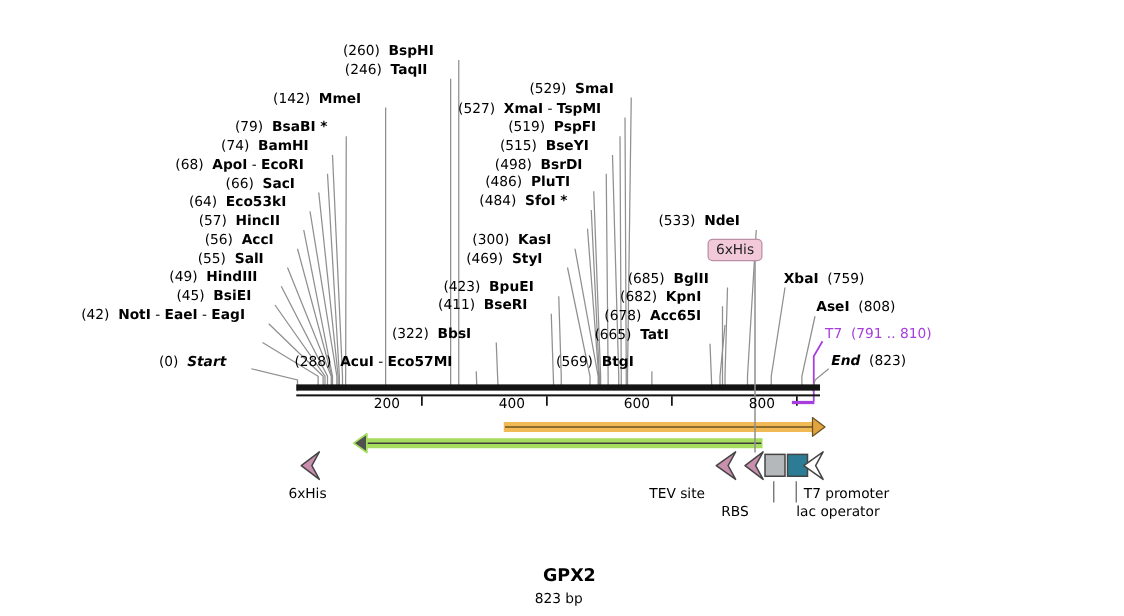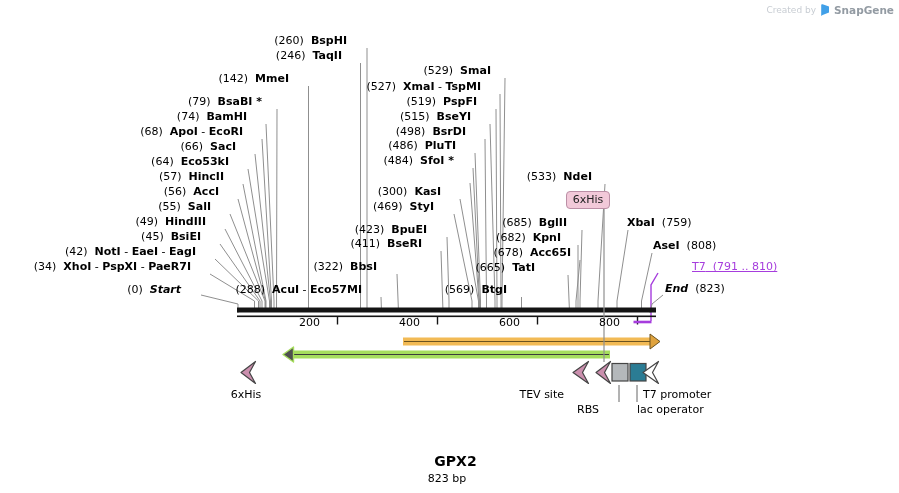--- a/index.html
+++ b/index.html
@@ -19,27 +19,20 @@
   #watermark .brand{font-size:10.5px;font-weight:600;color:#939ba3;}
   #footer{position:absolute;left:447px;top:453px;transform:translateX(-50%);text-align:center;z-index:5;}
   #footer .fname{font-size:14px;font-weight:bold;color:#000;margin-left:17px;}
   #footer .flen{font-size:11px;color:#000;margin-top:3px;}
 </style>
 </head>
 <body>
 
 <div id="fig">
 
-  <div id="watermark">
-    <span class="created">Created by</span>
-    <svg width="10" height="14" viewBox="0 0 10 14">
-      <path d="M1.2,13 L1.2,2.2 Q1.2,0.8 2.6,1.3 L9,3.6 L9,9.6 L2.6,11.9 Q1.2,12.6 1.2,13 Z" fill="#41a0e8"></path>
-    </svg>
-    <span class="brand">SnapGene</span>
-  </div>
 
   <div id="map-canvas">
     <svg id="map-svg" width="899" height="493" viewBox="0 0 899 493">
         <polyline points="367,48 367,312" fill="none" stroke="#8f8f8f" stroke-width="1"></polyline>
         <polyline points="360.5,63 360.5,312" fill="none" stroke="#8f8f8f" stroke-width="1"></polyline>
         <polyline points="308.5,86 308.5,312" fill="none" stroke="#8f8f8f" stroke-width="1"></polyline>
         <polyline points="277,109 276.5,312" fill="none" stroke="#8f8f8f" stroke-width="1"></polyline>
         <polyline points="266,124 274,301 274,312" fill="none" stroke="#8f8f8f" stroke-width="1"></polyline>
         <polyline points="262,139 271.5,301 271.5,312" fill="none" stroke="#8f8f8f" stroke-width="1"></polyline>
         <polyline points="255,154 270.5,301 270.5,312" fill="none" stroke="#8f8f8f" stroke-width="1"></polyline>
@@ -109,44 +102,43 @@
       <div class="slabel" style="top: 111px; right: 636px;"><span>(74)  </span><span class="b">BamHI</span></div>
       <div class="slabel" style="top: 126px; right: 640px;"><span>(68)  </span><span class="b">ApoI</span><span> - </span><span class="b">EcoRI</span></div>
       <div class="slabel" style="top: 141px; right: 647px;"><span>(66)  </span><span class="b">SacI</span></div>
       <div class="slabel" style="top: 156px; right: 654px;"><span>(64)  </span><span class="b">Eco53kI</span></div>
       <div class="slabel" style="top: 171px; right: 659px;"><span>(57)  </span><span class="b">HincII</span></div>
       <div class="slabel" style="top: 186px; right: 664px;"><span>(56)  </span><span class="b">AccI</span></div>
       <div class="slabel" style="top: 201px; right: 672px;"><span>(55)  </span><span class="b">SalI</span></div>
       <div class="slabel" style="top: 216px; right: 677px;"><span>(49)  </span><span class="b">HindIII</span></div>
       <div class="slabel" style="top: 231px; right: 682px;"><span>(45)  </span><span class="b">BsiEI</span></div>
       <div class="slabel" style="top: 246px; right: 687px;"><span>(42)  </span><span class="b">NotI</span><span> - </span><span class="b">EaeI</span><span> - </span><span class="b">EagI</span></div>
-      <div class="slabel" style="top: 261px; right: 692px;"><span>(34)  </span><span class="b">XhoI</span><span> - </span><span class="b">PspXI</span><span> - </span><span class="b">PaeR7I</span></div>
       <div class="slabel" style="top: 284px; right: 702px;"><span>(0)  </span><span class="b i">Start</span></div>
       <div class="slabel" style="top: 284px; right: 521px;"><span>(288)  </span><span class="b">AcuI</span><span> - </span><span class="b">Eco57MI</span></div>
       <div class="slabel" style="top: 261px; right: 506px;"><span>(322)  </span><span class="b">BbsI</span></div>
       <div class="slabel" style="top: 238px; right: 461px; padding-left: 20px;"><span>(411)  </span><span class="b">BseRI</span></div>
       <div class="slabel" style="top: 224px; right: 456px;"><span>(423)  </span><span class="b">BpuEI</span></div>
       <div class="slabel" style="top: 201px; right: 449px;"><span>(469)  </span><span class="b">StyI</span></div>
       <div class="slabel" style="top: 186px; right: 442px;"><span>(300)  </span><span class="b">KasI</span></div>
       <div class="slabel" style="top: 155px; right: 429px;"><span>(484)  </span><span class="b">SfoI *</span></div>
       <div class="slabel" style="top: 140px; right: 427px;"><span>(486)  </span><span class="b">PluTI</span></div>
       <div class="slabel" style="top: 126px; right: 417px;"><span>(498)  </span><span class="b">BsrDI</span></div>
       <div class="slabel" style="top: 111px; right: 412px;"><span>(515)  </span><span class="b">BseYI</span></div>
       <div class="slabel" style="top: 96px; right: 406px;"><span>(519)  </span><span class="b">PspFI</span></div>
       <div class="slabel" style="top: 81px; right: 402px;"><span>(527)  </span><span class="b">XmaI</span><span> - </span><span class="b">TspMI</span></div>
       <div class="slabel" style="top: 65px; right: 392px;"><span>(529)  </span><span class="b">SmaI</span></div>
       <div class="slabel" style="top: 284px; right: 376px;"><span>(569)  </span><span class="b">BtgI</span></div>
       <div class="slabel" style="top: 262px; right: 348px; text-align: right;"><span>(665)  </span><span class="b">TatI</span></div>
-      <div class="slabel" style="top: 247px; right: 312px; padding-left: 44px;"><span>(678)  </span><span class="b">Acc65I</span></div>
+      <div class="slabel" style="top: 247px; right: 322px; padding-left: 44px;"><span>(678)  </span><span class="b">Acc65I</span></div>
       <div class="slabel" style="top: 232px; right: 322px;"><span>(682)  </span><span class="b">KpnI</span></div>
       <div class="slabel" style="top: 217px; right: 316px;"><span>(685)  </span><span class="b">BglII</span></div>
       <div class="slabel" style="top: 171px; right: 291px;"><span>(533)  </span><span class="b">NdeI</span></div>
       <div class="slabel" style="top: 217px; left: 627px;"><span class="b">XbaI</span><span>  (759)</span></div>
       <div class="slabel" style="top: 240px; left: 653px;"><span class="b">AseI</span><span>  (808)</span></div>
-      <div class="slabel" style="color: rgb(166, 61, 221); top: 261px; left: 692px; text-decoration: underline;"><span>T7</span><span>  (791 .. 810)</span></div>
+      <div class="slabel" style="color: rgb(166, 61, 221); top: 261px; left: 660px;"><span>T7</span><span>  (791 .. 810)</span></div>
       <div class="slabel" style="top: 283px; left: 665px;"><span class="b i">End</span><span>  (823)</span></div>
       <div class="rnum" style="top: 316.5px; right: 563px;">200</div>
       <div class="rnum" style="top: 316.5px; right: 463px;">400</div>
       <div class="rnum" style="top: 316.5px; right: 363px;">600</div>
       <div class="rnum" style="top: 316.5px; right: 263px;">800</div>
       <div class="flabel" style="top: 388px; left: 246px; transform: translateX(-50%);">6xHis</div>
       <div class="flabel" style="top: 388px; right: 319px;">TEV site</div>
       <div class="flabel" style="top: 388px; left: 643px;">T7 promoter</div>
       <div class="flabel" style="top: 403px; right: 284px;">RBS</div>
       <div class="flabel" style="top: 403px; left: 637px;">lac operator</div>

